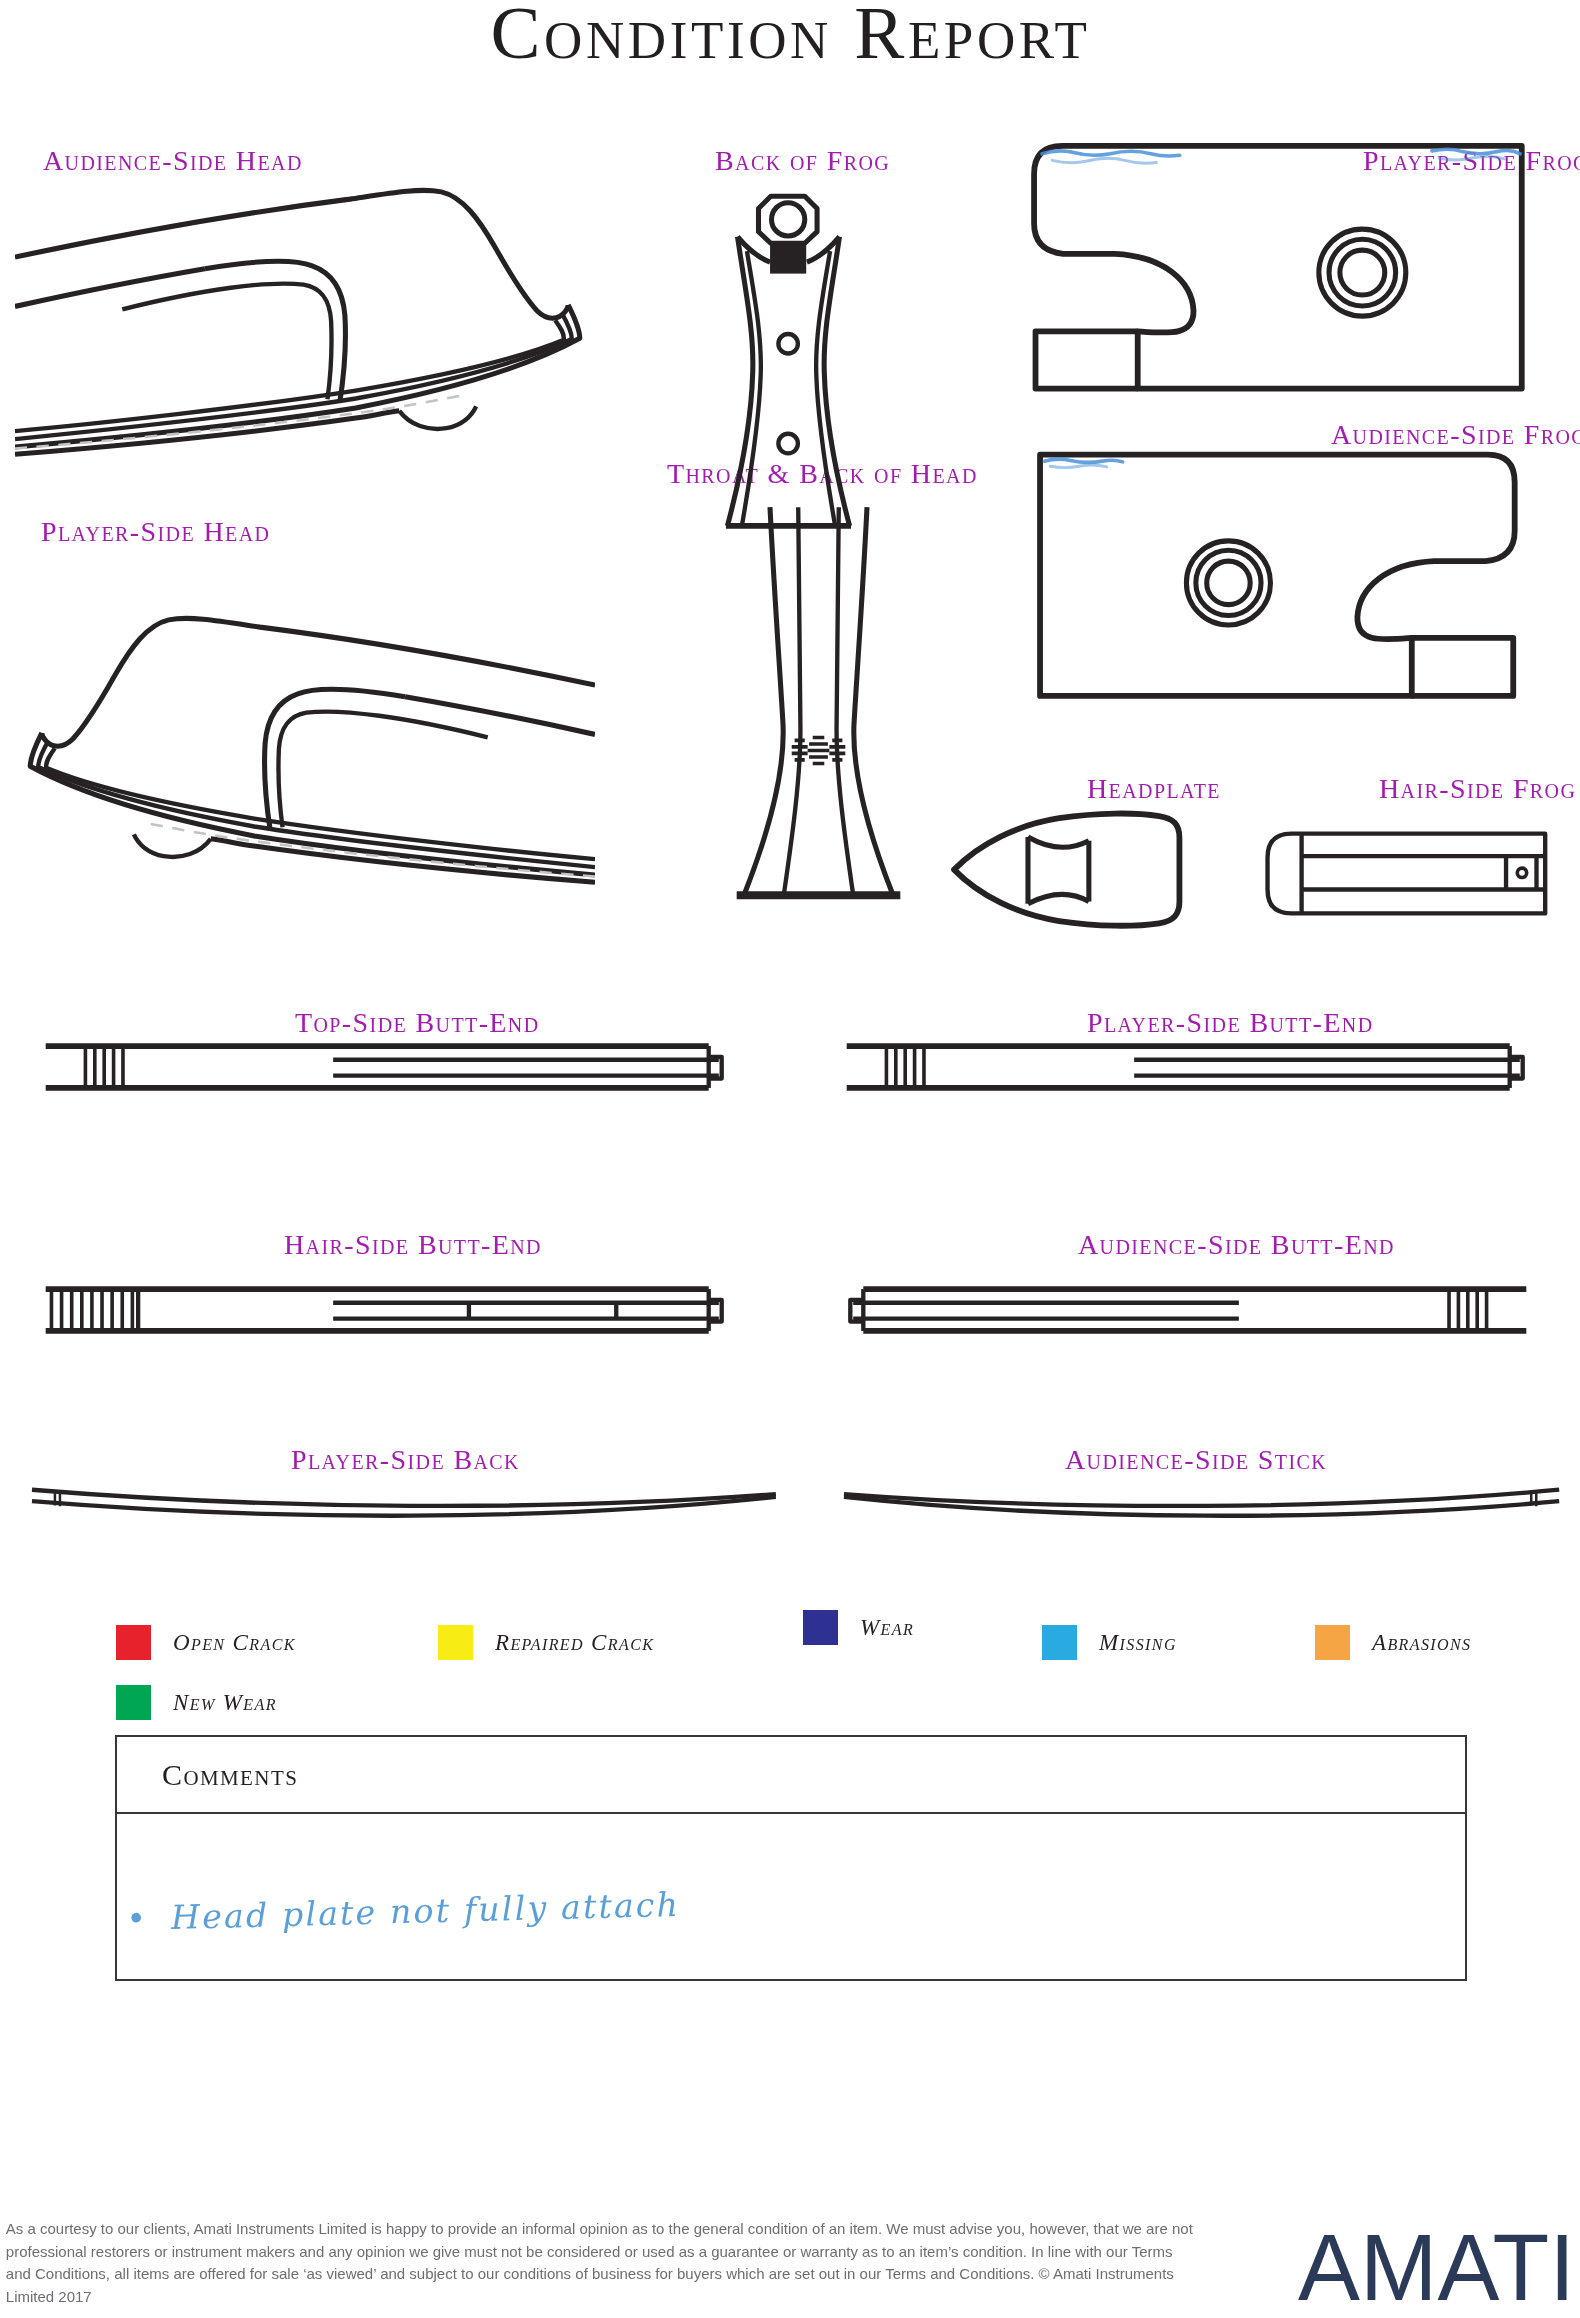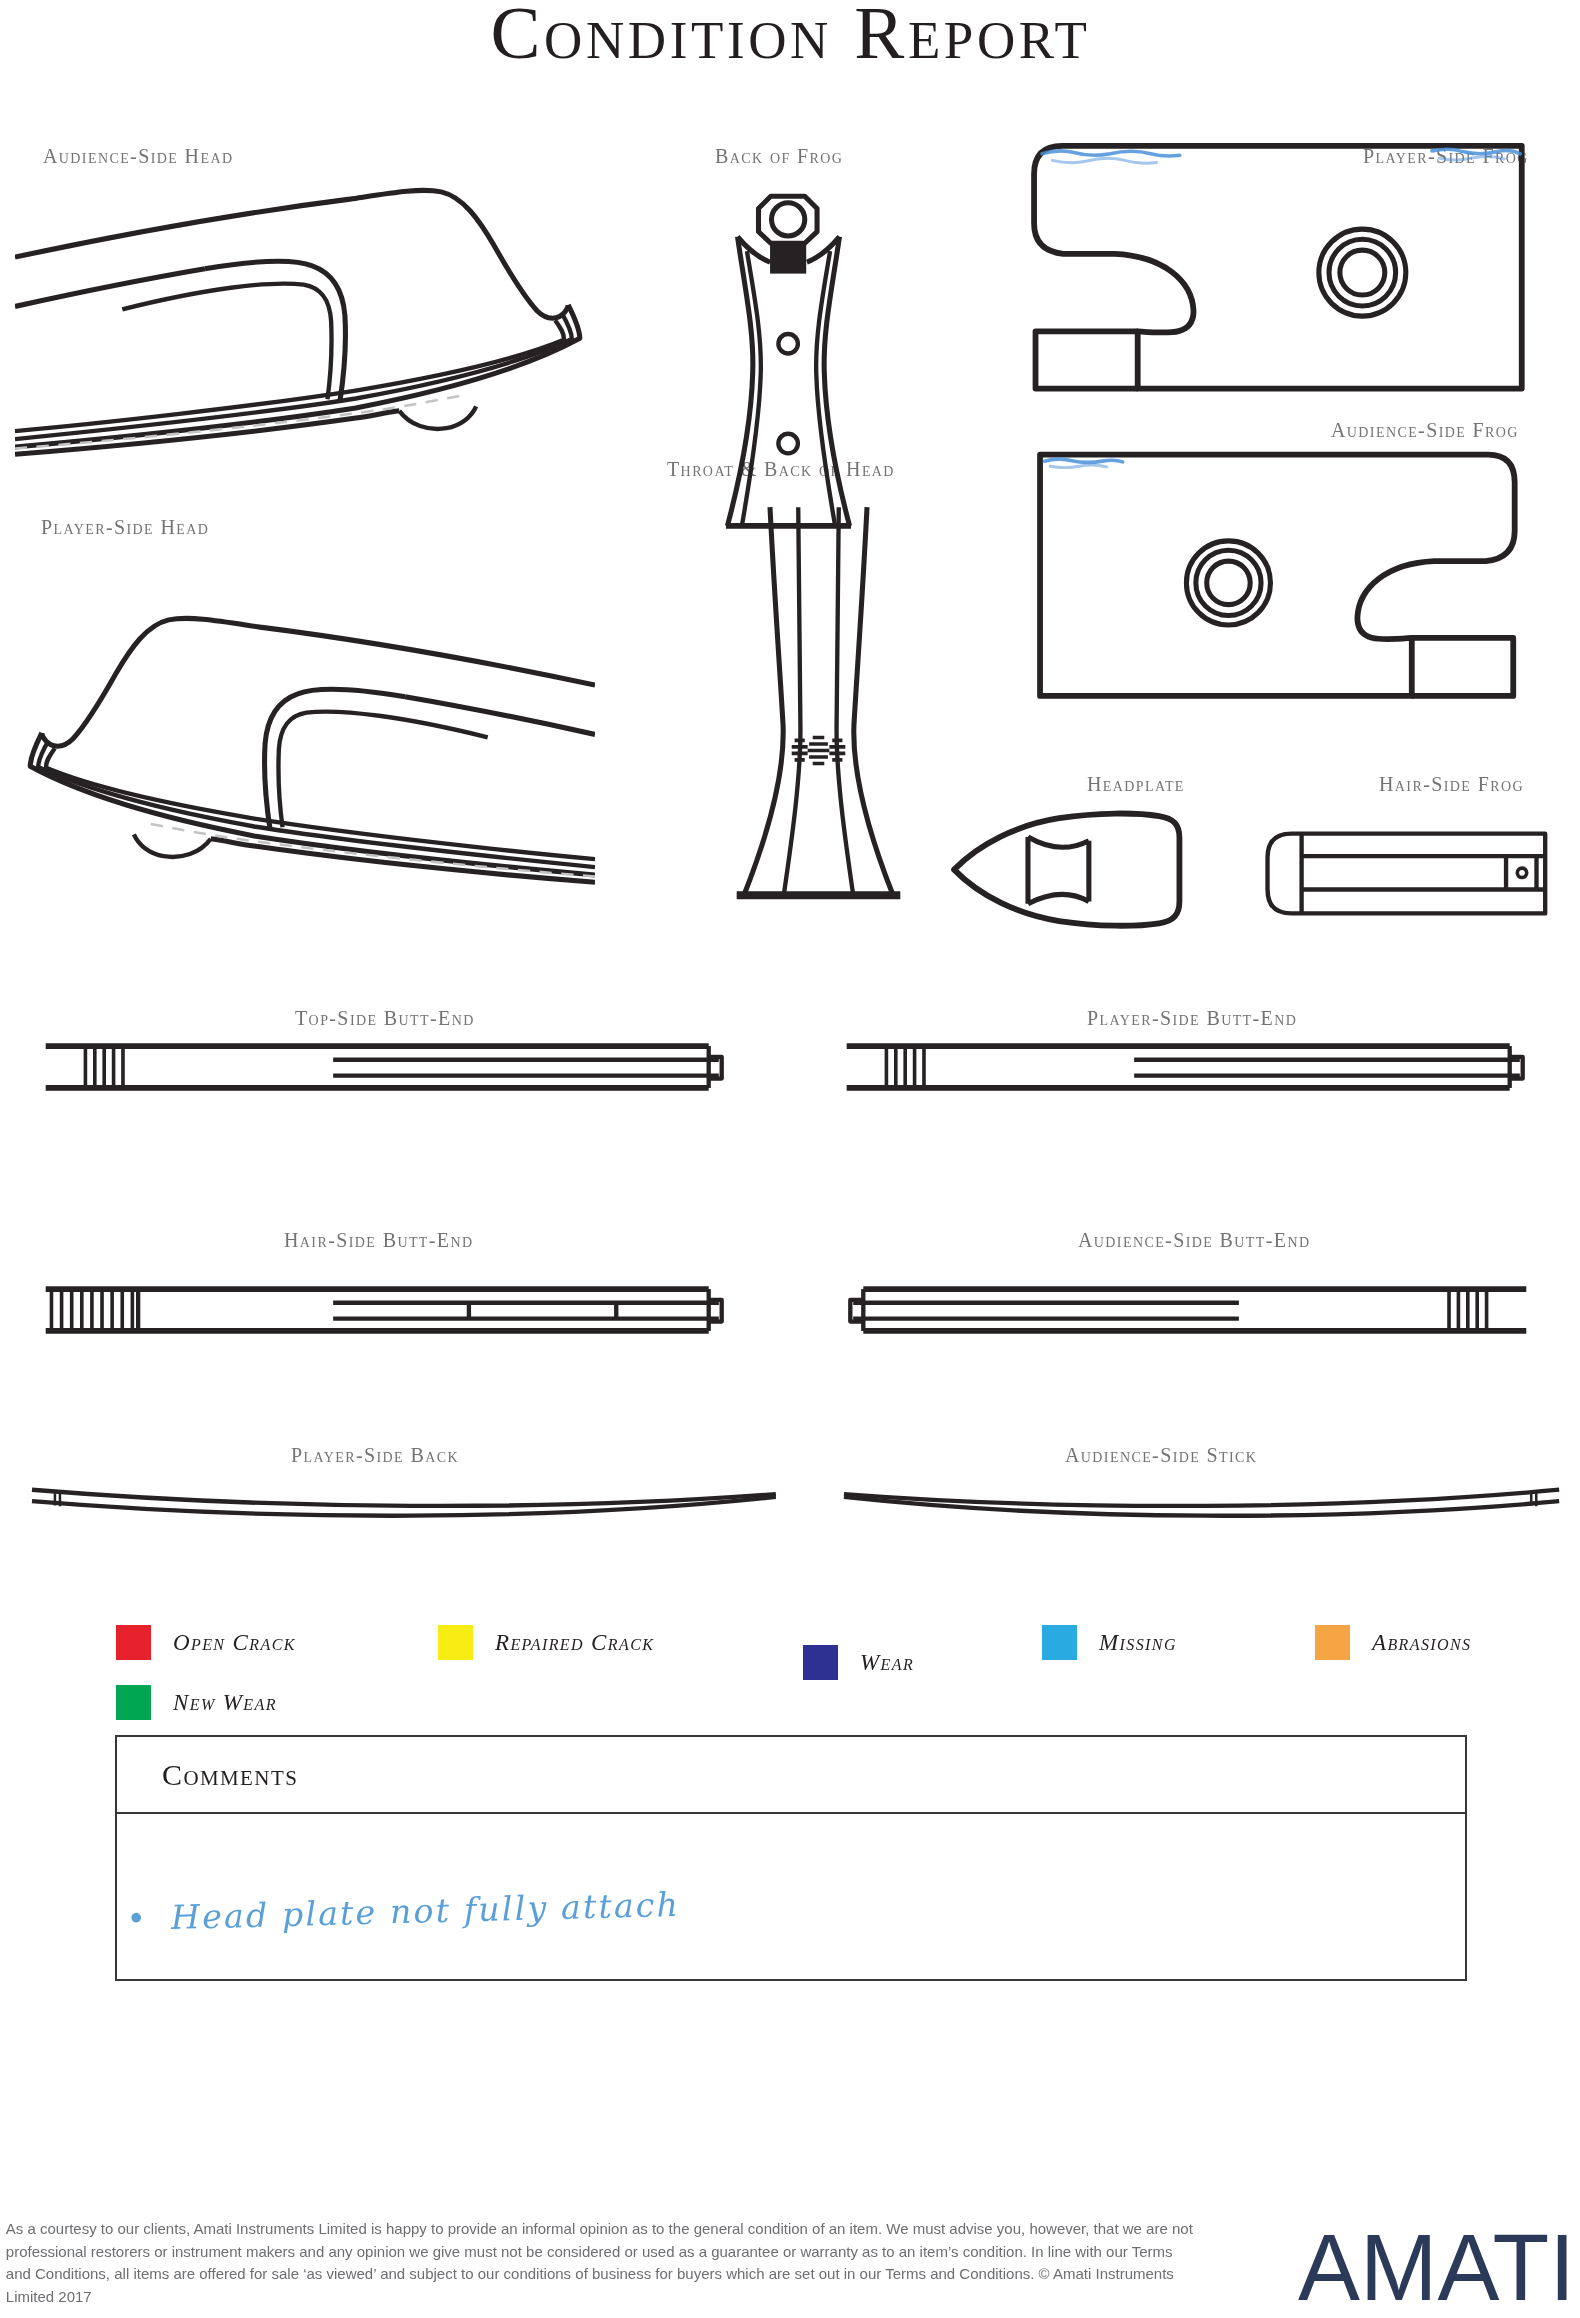--- a/index.html
+++ b/index.html
@@ -1,21 +1,21 @@
 <!DOCTYPE html>
 <html style="font-size:11.6px"><head>
 <meta charset="utf-8">
 <style>
   html,body{margin:0;padding:0;background:#ffffff;}
   .page{position:relative;width:1581px;height:2319px;background:#ffffff;overflow:hidden;
         font-family:"Liberation Serif",serif;color:#262223;}
   .title{position:absolute;top:-10px;left:0;width:100%;text-align:center;
          font-size:75px;font-variant:small-caps;letter-spacing:3.6px;color:#231f20;white-space:nowrap;}
-  .slabel{position:absolute;font-family:"Liberation Serif",serif;font-size:20px;
-          font-variant:small-caps;letter-spacing:1.4px;color:#737373;white-space:nowrap;}
+  .slabel{position:absolute;font-family:"Liberation Serif",serif;font-size:28px;
+          font-variant:small-caps;letter-spacing:1.4px;color:#a21caf;white-space:nowrap;}
   .art{position:absolute;}
   .ln{stroke:#262223;fill:none;stroke-linecap:butt;stroke-linejoin:round;}.w8{stroke-width:8}.w7{stroke-width:7}.w6{stroke-width:6}.w5{stroke-width:5}.w3{stroke-width:3.5}
   .fillblk{fill:#262223;stroke:none;}
   .dash{stroke:#c3c3c3;fill:none;stroke-width:3.5;stroke-dasharray:17 13;}
   .scribble{fill:none;stroke-width:5;stroke-linecap:round;opacity:.85;}
   .scribble2{fill:none;stroke-width:4;stroke-linecap:round;opacity:.5;}
   .legend-item{position:absolute;display:flex;align-items:center;gap:22px;}
   .legend-label{font-family:"Liberation Serif",serif;font-size:23px;font-variant:small-caps;
                 letter-spacing:1.4px;color:#262223;white-space:nowrap;font-style:italic;}
   .comments-box{position:absolute;left:115px;top:1735px;width:1352px;height:246px;
@@ -200,21 +200,21 @@
         <rect width="48" height="48" fill="#e8222d"></rect>
       </svg>
     <span class="legend-label">Open Crack</span>
   </div>
   <div class="legend-item" style="left:438px;top:1625px">
     <svg width="35" height="35" viewBox="0 0 48 48">
         <rect width="48" height="48" fill="#f7ec13"></rect>
       </svg>
     <span class="legend-label">Repaired Crack</span>
   </div>
-  <div class="legend-item" style="left:803px;top:1645px">
+  <div class="legend-item" style="left:803px;top:1610px">
     <svg width="35" height="35" viewBox="0 0 48 48">
         <rect width="48" height="48" fill="#2e3192"></rect>
       </svg>
     <span class="legend-label">Wear</span>
   </div>
   <div class="legend-item" style="left:1042px;top:1625px">
     <svg width="35" height="35" viewBox="0 0 48 48">
         <rect width="48" height="48" fill="#29abe2"></rect>
       </svg>
     <span class="legend-label">Missing</span>

